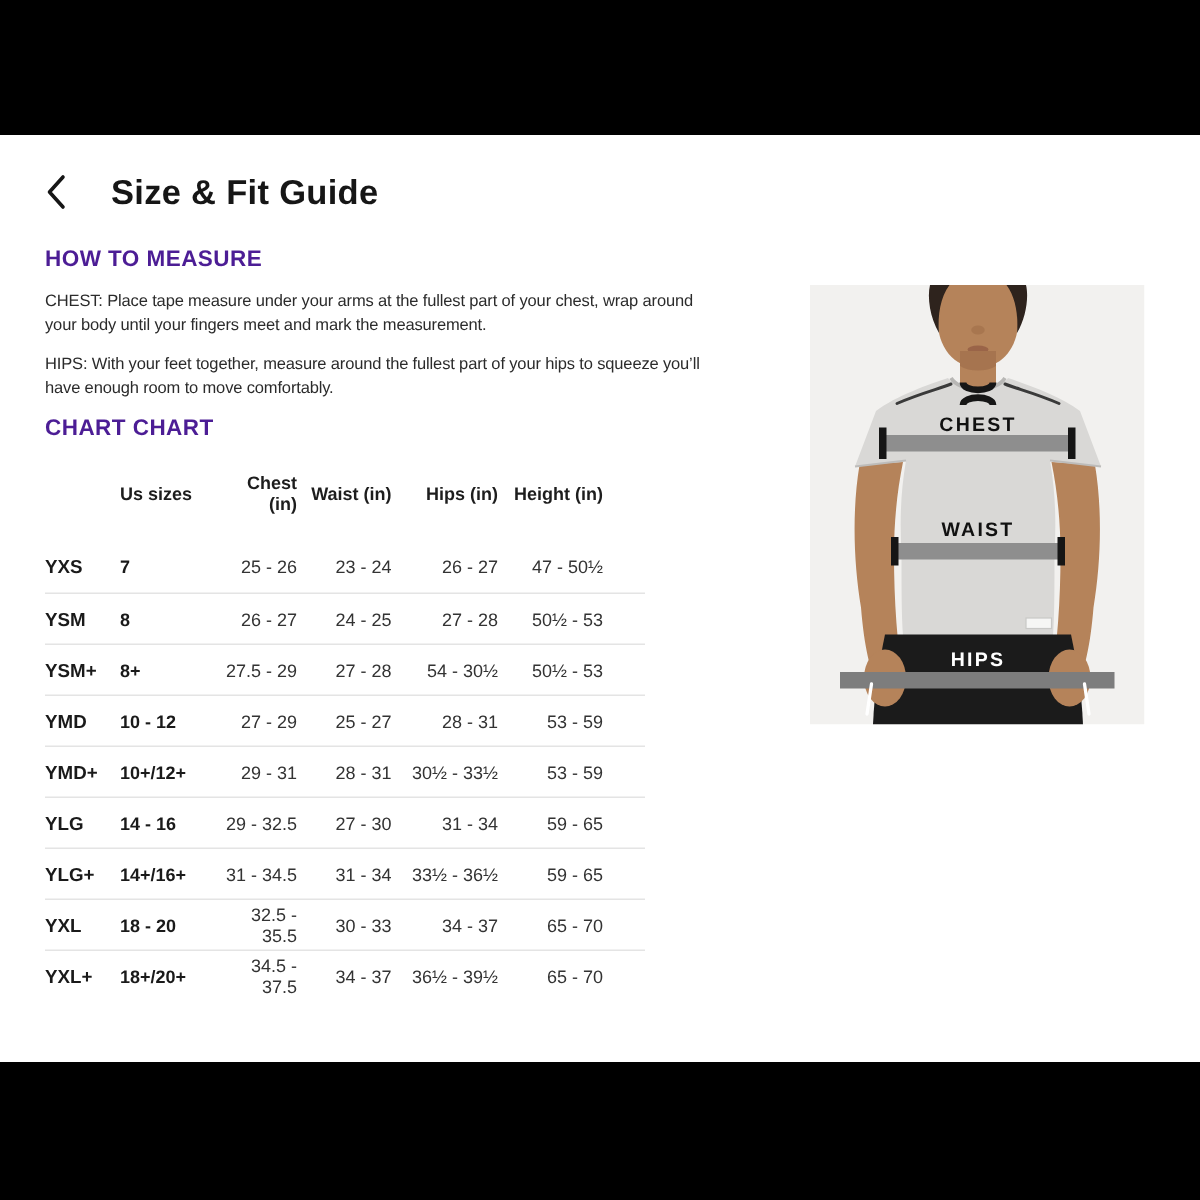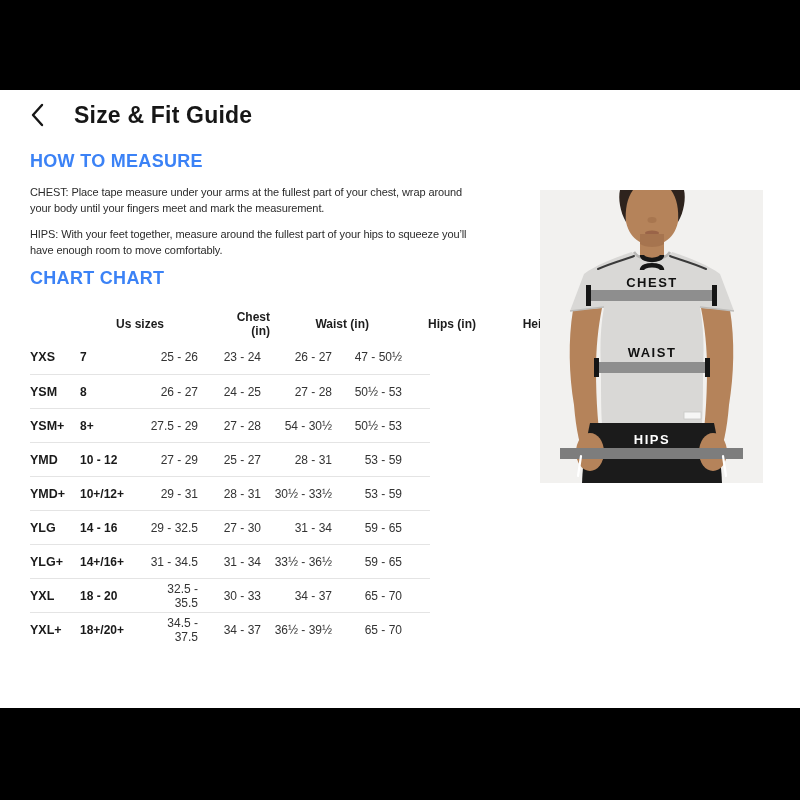--- a/index.html
+++ b/index.html
@@ -1,32 +1,32 @@
 <!DOCTYPE html>
 <html><head>
 <meta charset="utf-8">
 <style>
   * { margin:0; padding:0; box-sizing:border-box; }
   html,body { width:800px; height:800px; }
   body { background:#000; font-family:"Liberation Sans", sans-serif; position:relative; overflow:hidden; }
   .screen { position:absolute; left:0; top:90px; width:800px; height:618px; background:#fff; }
-  .content { padding:11px 30px 0 30px; }
+  .content { padding:24px 30px 0 30px; }
 
   .title-row { display:flex; align-items:center; height:28px; margin-bottom:22px; }
   .back-btn { width:26px; height:26px; border:none; background:transparent; cursor:pointer; display:flex; align-items:center; padding:0; }
   .page-title { font-size:23px; font-weight:800; color:#161616; letter-spacing:0.2px; margin-left:18px; }
 
-  h2.section-heading { font-size:18px; font-weight:700; color:#3b82f6; letter-spacing:0.3px; margin:0 0 12px 0; }
+  h2.section-heading { font-size:15px; font-weight:700; color:#4c1d95; letter-spacing:0.3px; margin:0 0 12px 0; }
   .para { margin:0 0 10px 0; color:#2b2b2b; font-size:11px; letter-spacing:-0.1px; }
   .para .line { line-height:16px; white-space:nowrap; }
   .size-chart-heading { margin-top:20px; }
 
   .size-table { margin-top:21px; width:400px; }
   .trow { display:grid; grid-template-columns:50px 64px 54px 63px 71px 70px; align-items:center; }
-  .thead { height:26px; margin-bottom:4px;gap:36px; }
+  .thead { height:26px; margin-bottom:20px; }
   .tbody .trow { height:34px; }
   .tbody .trow + .trow { border-top:1px solid #e4e4e4; }
   .cell { font-size:12px; color:#333; }
   .cell.code { font-weight:700; color:#1a1a1a; font-size:12.5px; }
   .cell.us { font-weight:700; color:#1a1a1a; }
   .cell.num { text-align:right; }
   .hcell { font-size:12px; font-weight:700; color:#1d1d1d; }
   .hcell.num { text-align:right; }
 
   .fit-photo { position:absolute; left:540px; top:100px; width:223px; height:379px; }

